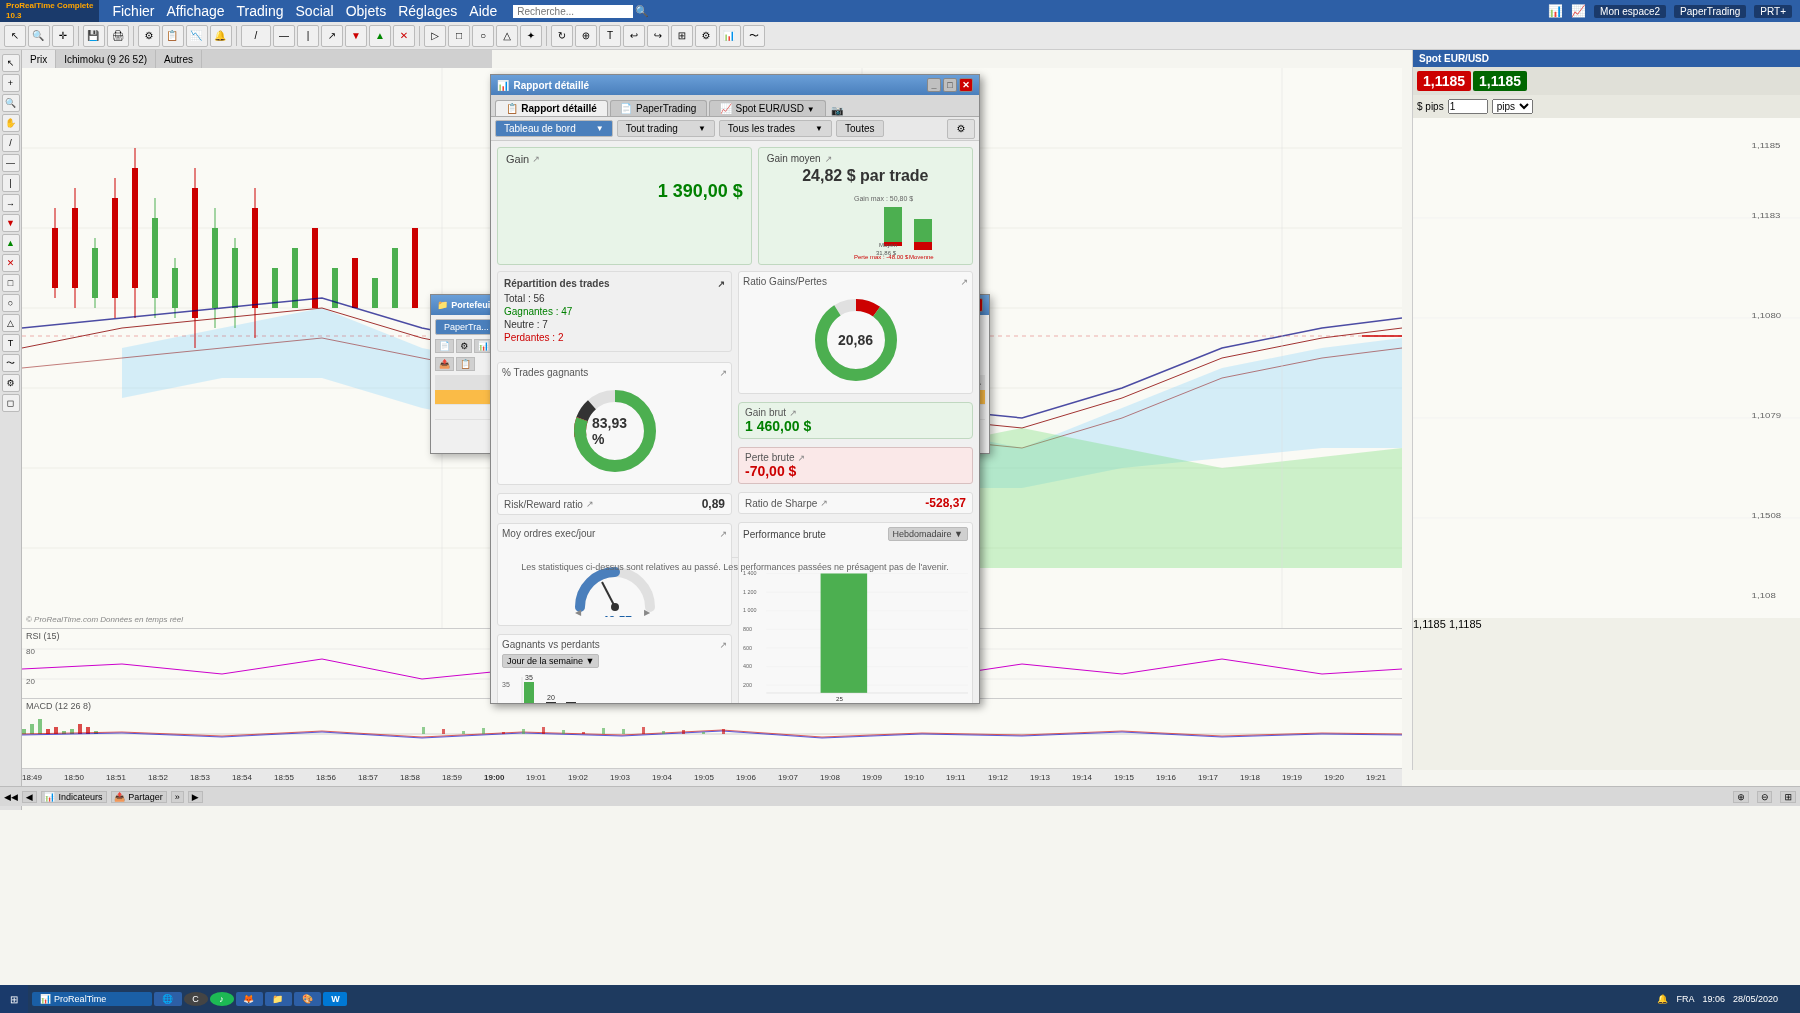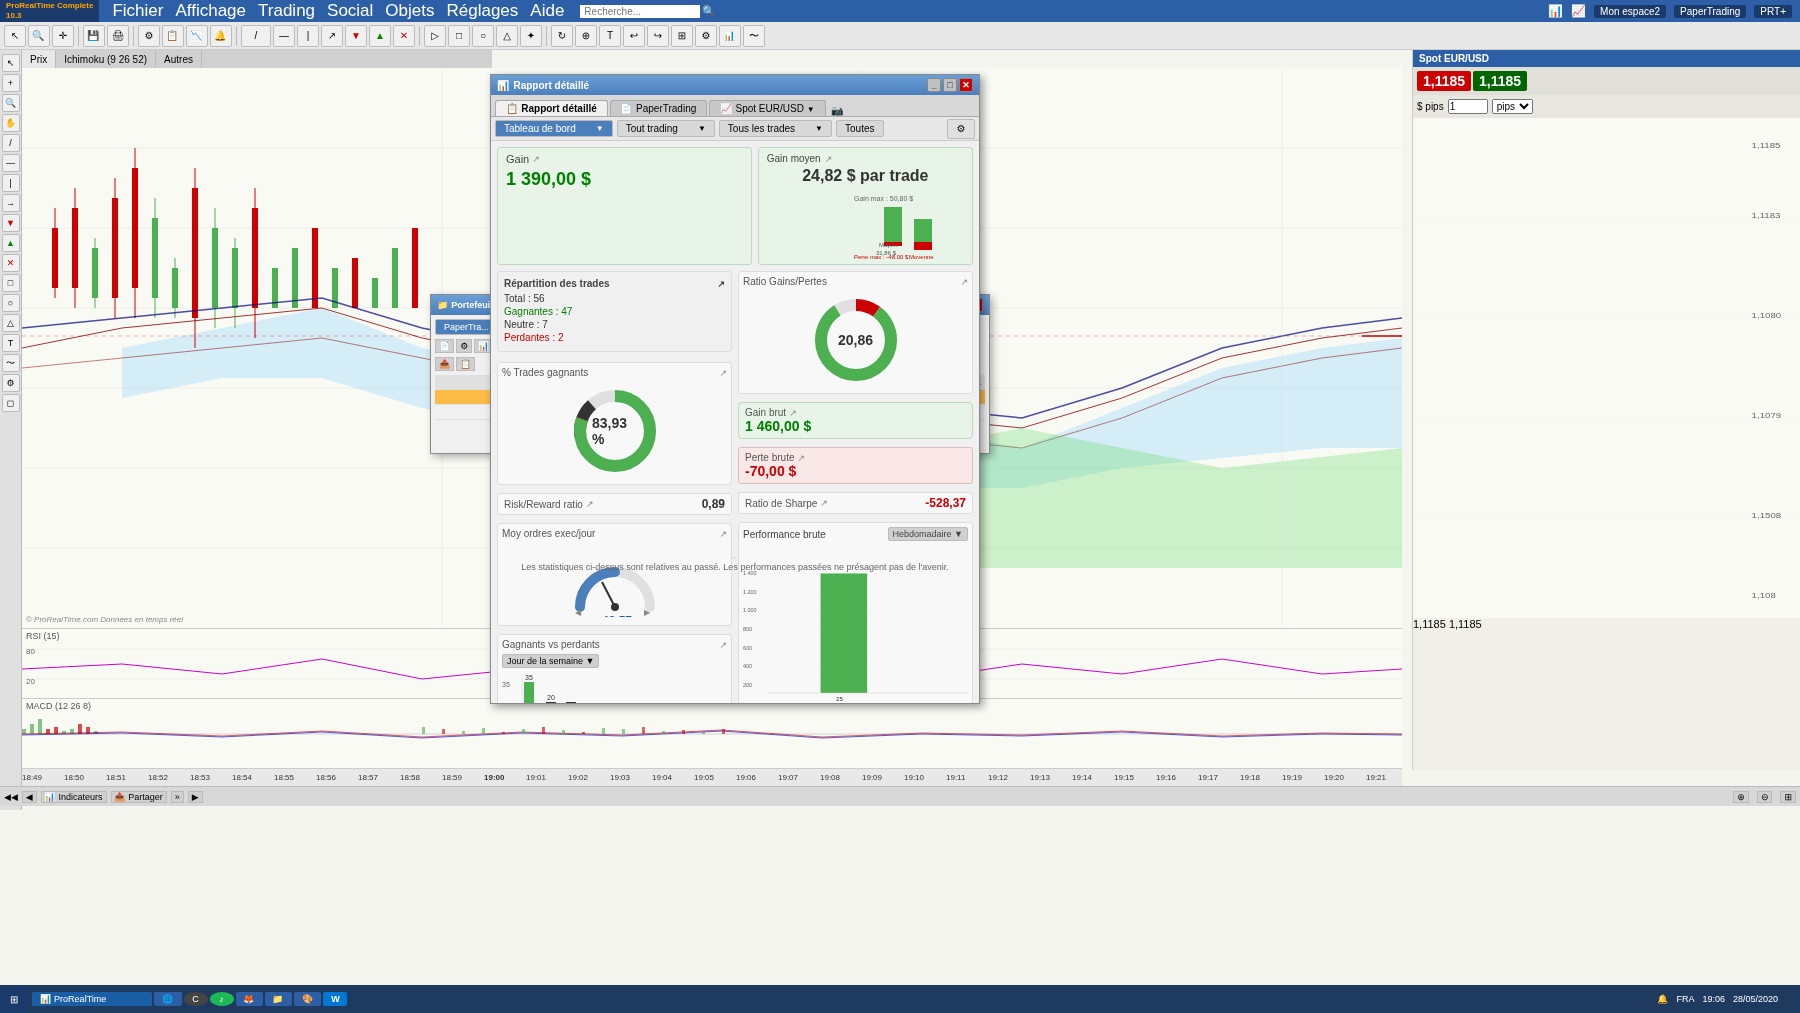--- a/index.html
+++ b/index.html
@@ -37,21 +37,21 @@
     .menu-logo {
       background: #1a3a6b;
       padding: 2px 6px;
       font-weight: bold;
       font-size: 10px;
       line-height: 1.2;
       margin-right: 5px;
     }
     .menu-logo span { display: block; color: #ffa500; font-size: 8px; }
     .menu-items { display: flex; gap: 12px; padding: 0 8px; }
-    .menu-item { cursor: pointer; color: white; font-size: 17px; }
+    .menu-item { cursor: pointer; color: white; font-size: 14px; }
     .menu-search {
       margin-left: 8px;
       background: white;
       border: none;
       padding: 1px 4px;
       font-size: 10px;
       width: 120px;
     }
     .menu-right {
       margin-left: auto;
@@ -973,21 +973,21 @@
 
     <div style="display:flex; gap:6px; margin-bottom:6px;">
 
       <div style="flex:1.2; background:#e8f4e8; border:1px solid #c0d8c0; border-radius:3px; padding:5px 8px;">
         <div style="display:flex; align-items:center; justify-content:space-between;">
           <span style="font-size:11px; color:#444; display:flex; align-items:center; gap:3px;">
             <span>Gain</span>
             <span style="font-size:9px; color:#888;">↗</span>
           </span>
         </div>
-        <div style="font-size:18px; font-weight:bold; color:#008000; text-align:left; margin-top:4px;">1 390,00 $</div>
+        <div style="font-size:18px; font-weight:bold; color:#008000; text-align:right; margin-top:16px;">1 390,00 $</div>
       </div>
 
       <div style="flex:1; background:#e8f4e8; border:1px solid #c0d8c0; border-radius:3px; padding:5px 8px; position:relative;">
         <div style="display:flex; align-items:center; gap:4px; margin-bottom:3px;">
           <span style="font-size:10px; color:#444;">Gain moyen</span>
           <span style="font-size:9px; color:#888;">↗</span>
         </div>
         <div style="font-size:16px; font-weight:bold; color:#333; text-align:center;">24,82 $ par trade</div>
 
         <div style="display:flex; justify-content:flex-end; margin-top:4px;">

